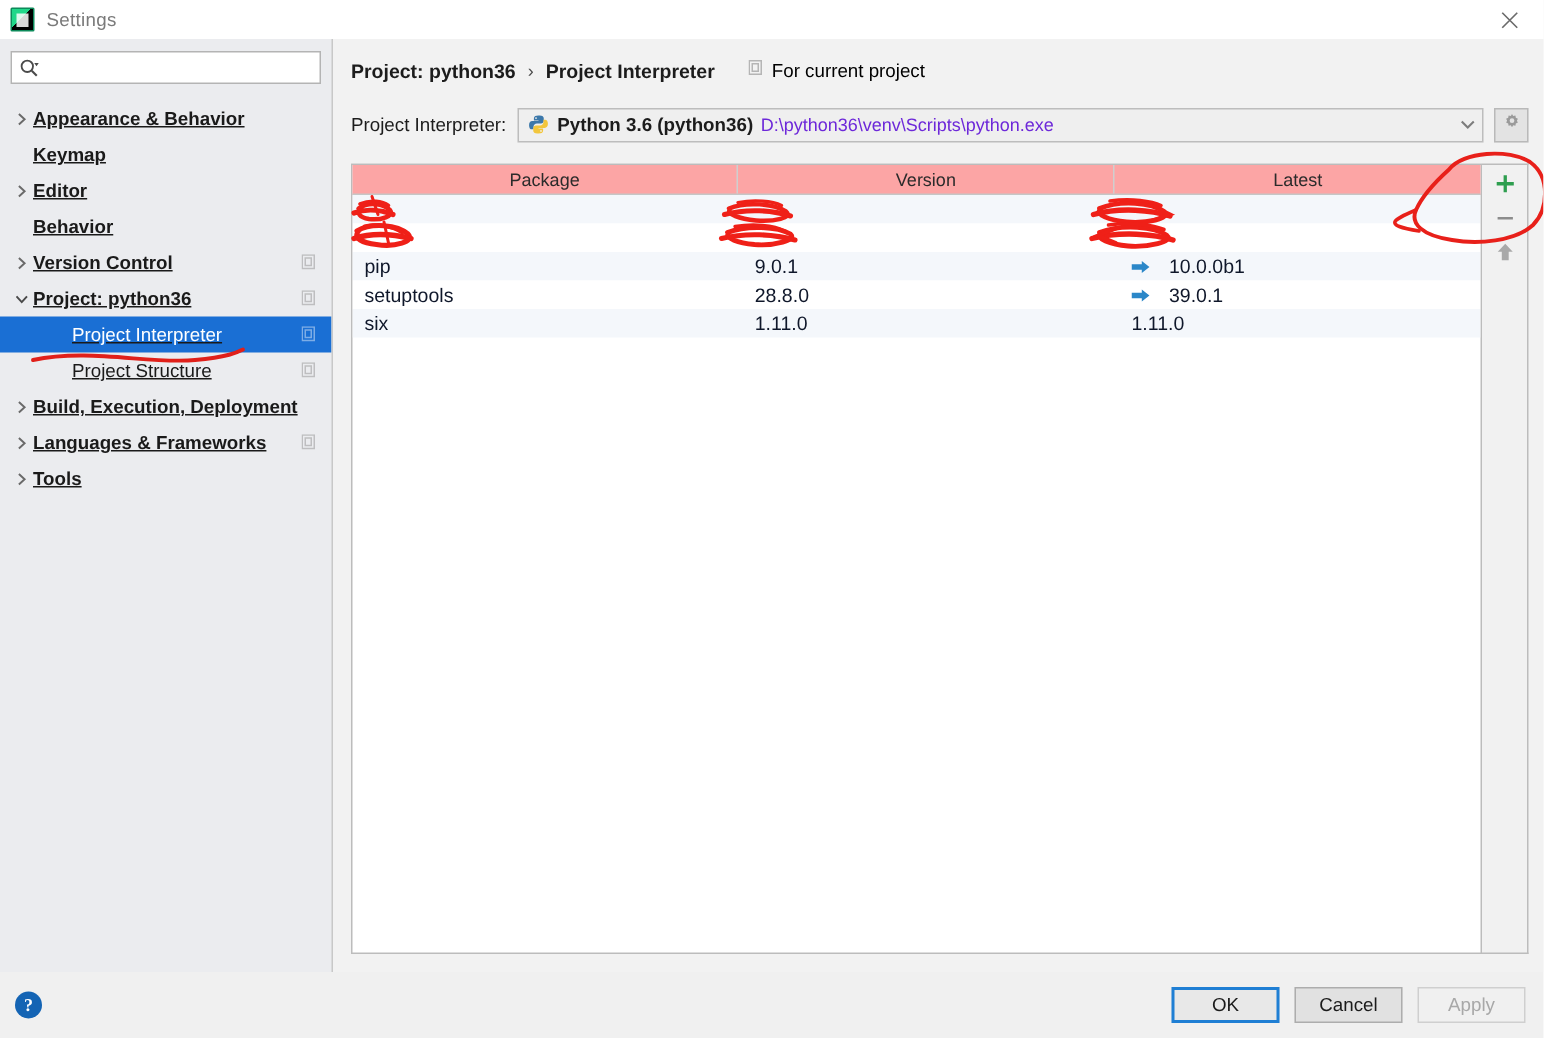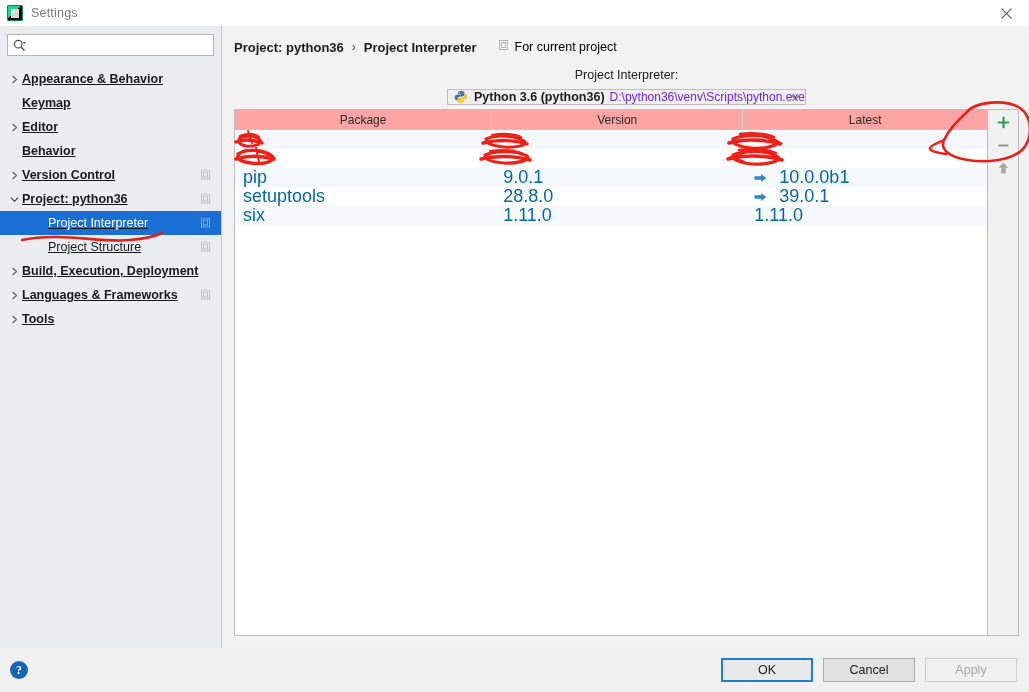--- a/index.html
+++ b/index.html
@@ -154,21 +154,20 @@
     align-items: center;
     gap: 5px;
   }
 
   .interp-row {
     height: 30px;
     display: flex;
     align-items: center;
     margin-top: 10px;
     gap: 7px;
-    flex-direction: column;
   }
   .interp-label { font-size: 12.5px; color: #1c1c1c; }
   .combo {
     flex: 1 1 auto;
     height: 23px;
     background: #efefef;
     border: 1px solid #bdbdbd;
     display: flex;
     align-items: center;
     padding-left: 6px;
@@ -243,22 +242,22 @@
   .tbody { flex: 1 1 auto; overflow: hidden; }
   .tr {
     display: flex;
     height: 19px;
     align-items: center;
     position: relative;
   }
   .tr.odd { background: #f4f7fb; }
   .tr.even { background: #ffffff; }
   .td {
-    font-size: 18px;
-    color: #0369a1;
+    font-size: 13px;
+    color: #0f172a;
     height: 100%;
     display: flex;
     align-items: center;
     overflow: hidden;
     white-space: nowrap;
   }
   .td.col-pkg { padding-left: 8px; }
   .td.col-ver { padding-left: 11px; }
   .td.col-lat { padding-left: 11px; gap: 12px; }
   .up-arrow { flex: 0 0 13px; display: flex; align-items: center; }
@@ -299,21 +298,21 @@
     display: flex; align-items: center; justify-content: center;
     font-size: 12px; font-weight: bold;
     font-family: "Liberation Serif", serif;
   }
   .footer-btns {
     margin-left: auto;
     display: flex;
     gap: 10px;
   }
   .btn {
-    width: 92px; height: 24px;
+    width: 72px; height: 24px;
     font-size: 12.5px;
     font-family: "Liberation Sans", sans-serif;
     background: #e1e1e1;
     border: 1px solid #adadad;
     color: #1a1a1a;
     display: flex; align-items: center; justify-content: center;
   }
   .btn.primary {
     border: 2px solid #1f7fd4;
     background: #e8e8e8;

